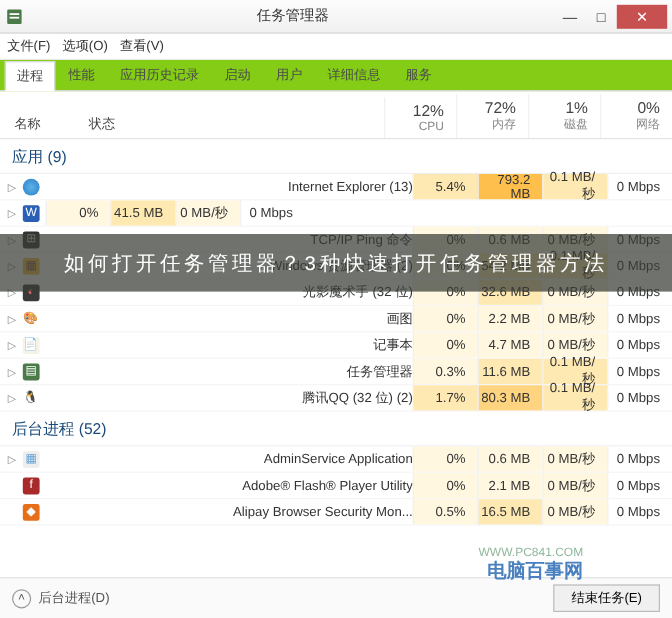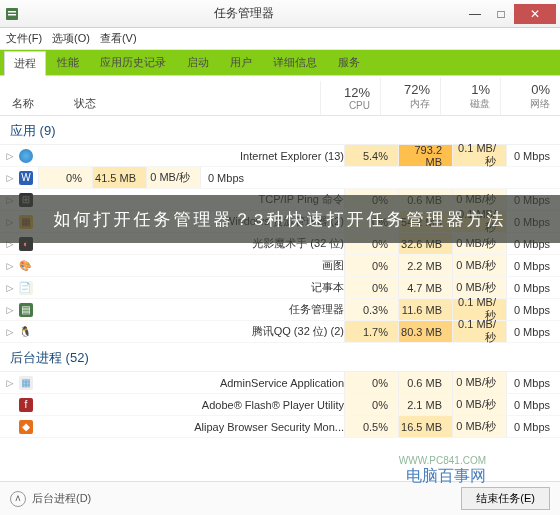--- a/index.html
+++ b/index.html
@@ -29,21 +29,21 @@
 .rcell.h2 { background: #ffe9b3; }
 .rcell.h3 { background: #ffd480; }
 .rcell.h4 { background: #ffbf4d; }
 .footer { position: absolute; bottom: 0; left: 0; right: 0; height: 34px; border-top: 1px solid #e0e0e0; display: flex; align-items: center; padding: 0 10px; background: #fafafa; }
 .footer .less { display: flex; align-items: center; gap: 6px; flex: 1; font-size: 11px; color: #555; }
 .footer .circle { width: 16px; height: 16px; border: 1px solid #999; border-radius: 50%; display: flex; align-items: center; justify-content: center; font-size: 10px; }
 .footer button { padding: 3px 14px; font-size: 11px; background: #f0f0f0; border: 1px solid #bbb; }
 .overlay { position: absolute; top: 195px; left: 0; right: 0; height: 48px; background: rgba(55,60,52,0.72); color: #fff; display: flex; align-items: center; justify-content: center; font-size: 17px; letter-spacing: 3px; font-family: Liberation Mono, monospace; pointer-events: none; }
 .watermark { position: absolute; bottom: 28px; right: 74px; text-align: right; pointer-events: none; }
 .watermark .url { font-size: 10px; color: #8fb89a; }
-.watermark .cn { font-size: 16px; color: #4a80bf; font-weight: normal; }
+.watermark .cn { font-size: 16px; color: #4a80bf; font-weight: bold; }
 .ie-icon { background: radial-gradient(circle, #5db3e6, #2a7fc8); border-radius: 50%; width: 14px; height: 14px; }
 .sq { width: 14px; height: 14px; border-radius: 2px; }
 </style>
 </head>
 <body>
 
 <div class="titlebar">
   <span class="icon"><svg width="16" height="16">
         <rect x="2" y="2" width="12" height="12" fill="#4a7a48" rx="1"></rect>
         <rect x="4" y="5" width="8" height="1.5" fill="#fff"></rect>

